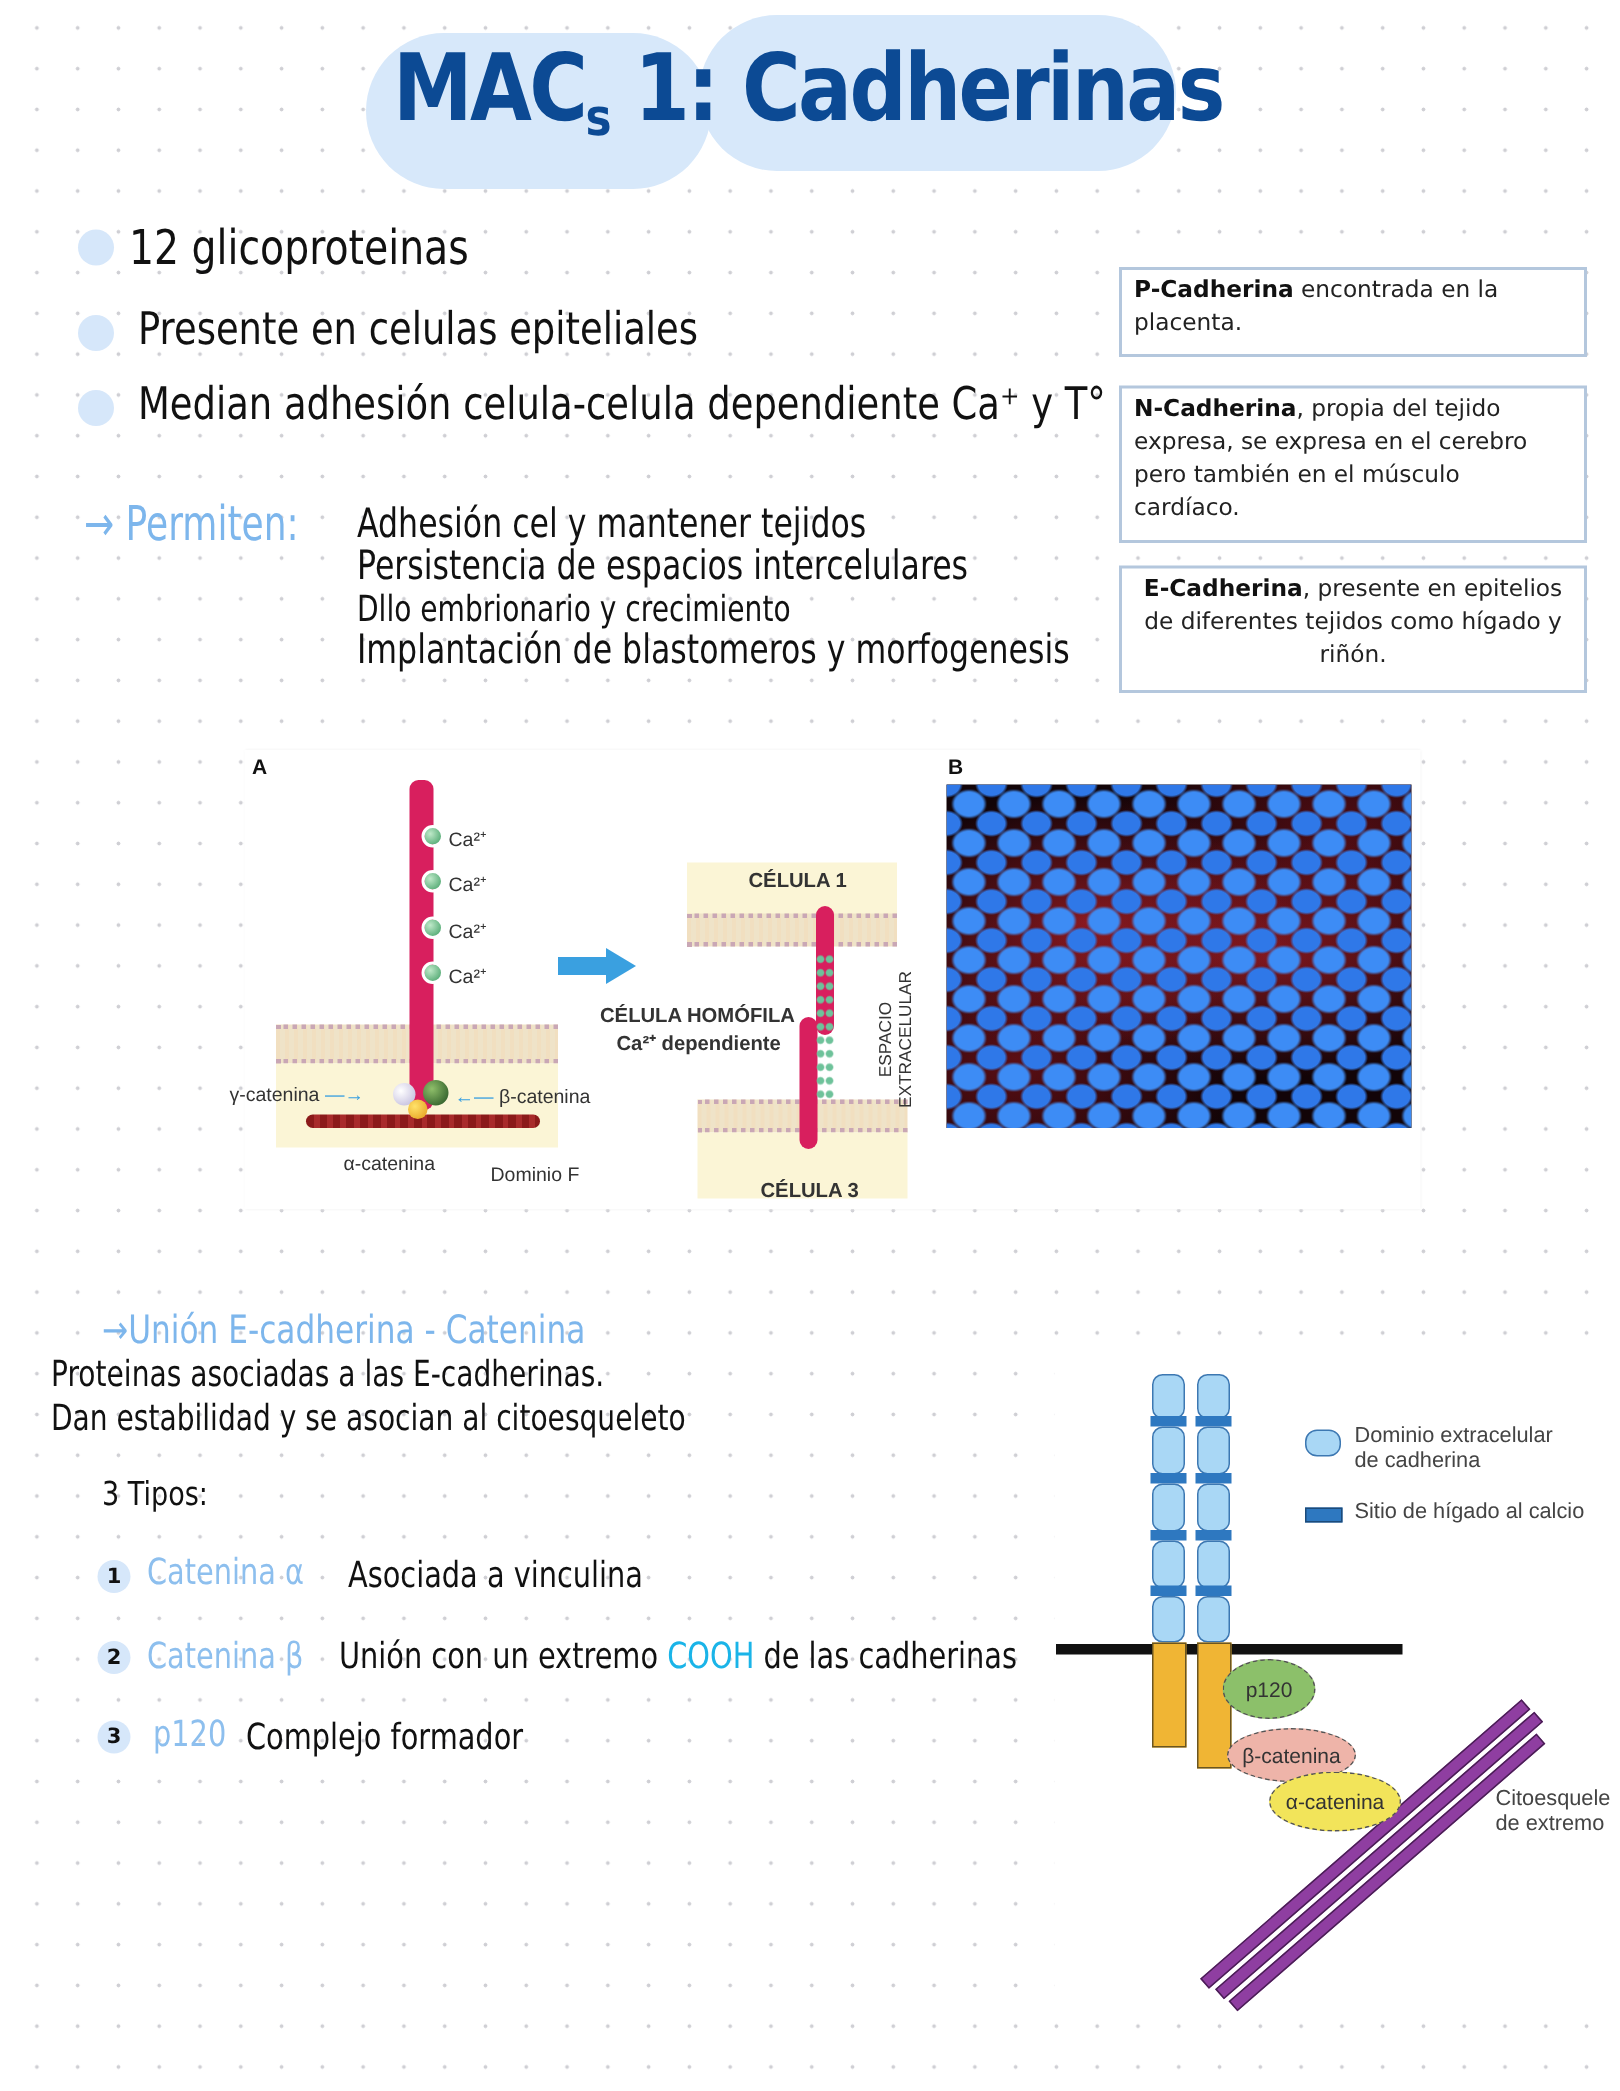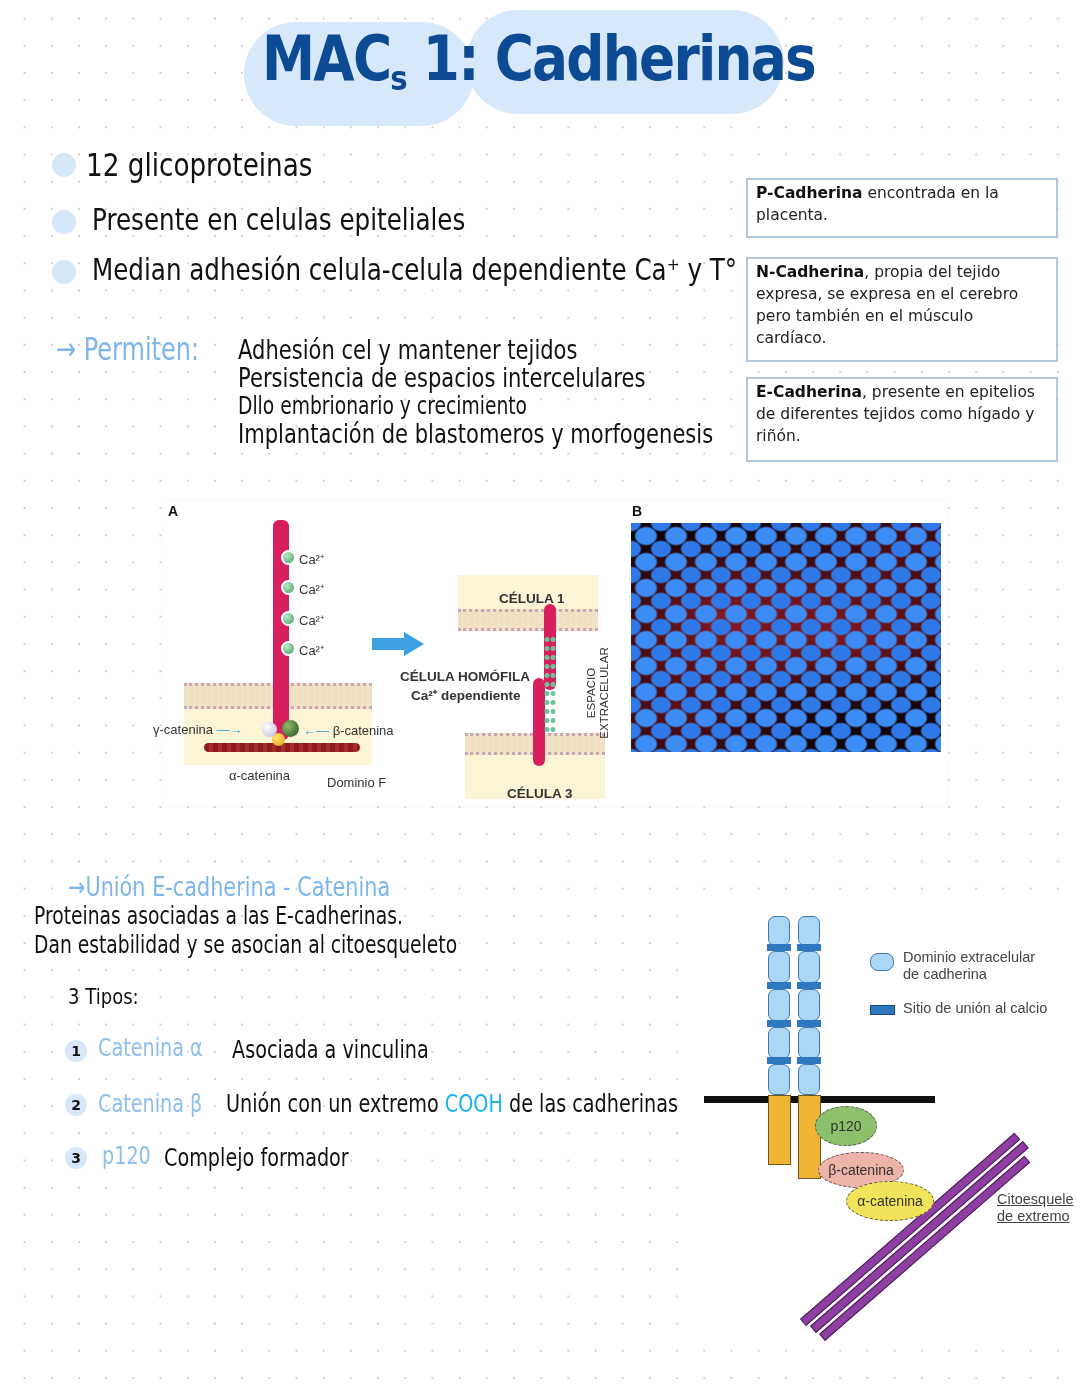--- a/index.html
+++ b/index.html
@@ -76,21 +76,21 @@
   <div style="font-size:24px;">Dllo embrionario y crecimiento</div>
   <div>Implantación de blastomeros y morfogenesis</div>
 </div>
 
 <div class="infobox" style="top:178px;height:60px;">
   <b>P-Cadherina</b><span> encontrada en la placenta.</span>
 </div>
 <div class="infobox" style="top:257px;height:105px;">
   <b>N-Cadherina</b><span>, propia del tejido expresa, se expresa en el cerebro pero también en el músculo cardíaco.</span>
 </div>
-<div class="infobox" style="top:377px;height:85px;text-align:left;">
+<div class="infobox" style="top:377px;height:85px;text-align:center;">
   <b>E-Cadherina</b><span>, presente en epitelios de diferentes tejidos como hígado y riñón.</span>
 </div>
 
 <div class="fig"></div>
 <div class="panel-letter" style="left:168px;top:503px;">A</div>
 <div class="panel-letter" style="left:632px;top:503px;">B</div>
 
 <div class="membrane" style="left:184px;top:683px;width:188px;height:20px;"></div>
 <div class="cyto" style="left:184px;top:709px;width:188px;height:56px;"></div>
 <div class="cad" style="left:273px;top:520px;width:16px;height:220px;"></div>
@@ -110,21 +110,21 @@
 <div class="lbl" style="left:303px;top:723px;"><span style="color:#3aa0e0">←—</span> <span>β-catenina</span></div>
 <div class="lbl" style="left:229px;top:768px;">α-catenina</div>
 <div class="lbl" style="left:327px;top:775px;">Dominio F</div>
 
 <div style="position:absolute;left:372px;top:638px;width:34px;height:12px;background:#3aa0e0;"></div>
 <div style="position:absolute;left:404px;top:632px;width:0;height:0;border-top:12px solid transparent;border-bottom:12px solid transparent;border-left:20px solid #3aa0e0;"></div>
 <div class="lblb" style="left:400px;top:669px;">CÉLULA HOMÓFILA</div>
 <div class="lblb" style="left:411px;top:686px;">Ca²⁺ dependiente</div>
 
 <div class="cyto" style="left:458px;top:575px;width:140px;height:36px;"></div>
-<div class="lblb" style="left:499px;top:579px;margin-top:12px;">CÉLULA 1</div>
+<div class="lblb" style="left:499px;top:579px;">CÉLULA 1</div>
 <div class="membrane" style="left:458px;top:609px;width:140px;height:16px;"></div>
 <div class="membrane" style="left:465px;top:733px;width:140px;height:16px;"></div>
 <div class="cyto" style="left:465px;top:755px;width:140px;height:44px;"></div>
 <div class="lblb" style="left:507px;top:786px;">CÉLULA 3</div>
 <div class="cad" style="left:544px;top:604px;width:12px;height:86px;"></div>
 <div class="cad" style="left:533px;top:678px;width:12px;height:88px;"></div>
 <div style="position:absolute;left:544px;top:635px;width:12px;height:100px;background:radial-gradient(circle,#6ec29a 2px,transparent 3px);background-size:6px 9px;"></div>
 <div class="lbl" style="left:548px;top:680px;font-size:11.5px;transform:rotate(-90deg);line-height:13px;text-align:center;width:100px;">
   <div>ESPACIO</div>
     <div>EXTRACELULAR</div>
@@ -194,17 +194,17 @@
 <div class="ell" style="left:815px;top:1106px;width:62px;height:40px;line-height:38px;background:#8cc06a;">p120</div>
 <div class="ell" style="left:818px;top:1152px;width:86px;height:36px;line-height:34px;background:#eeb4a9;">β-catenina</div>
 <div class="ell" style="left:846px;top:1181px;width:88px;height:40px;line-height:38px;background:#f2e45a;">α-catenina</div>
 
 <div style="position:absolute;left:870px;top:953px;width:22px;height:16px;border-radius:8px;background:#a9d7f5;border:1px solid #3d78b2;"></div>
 <div class="lbl" style="left:903px;top:949px;font-size:14.5px;line-height:17px;color:#444;">
   <div>Dominio extracelular</div>
     <div>de cadherina</div>
 </div>
 <div style="position:absolute;left:870px;top:1005px;width:23px;height:8px;background:#2e78c0;border:1px solid #1c4b7a;"></div>
-<div class="lbl" style="left:903px;top:1000px;font-size:14.5px;color:#444;">Sitio de unión al calcio</div>
-<div class="lbl" style="left:997px;top:1191px;font-size:14.5px;line-height:17px;color:#444;text-decoration:underline;">
+<div class="lbl" style="left:903px;top:1000px;font-size:14.5px;color:#444;">Sitio de hígado al calcio</div>
+<div class="lbl" style="left:997px;top:1191px;font-size:14.5px;line-height:17px;color:#444;">
   <div>Citoesquele</div>
     <div>de extremo</div>
 </div>
 
 </body></html>

